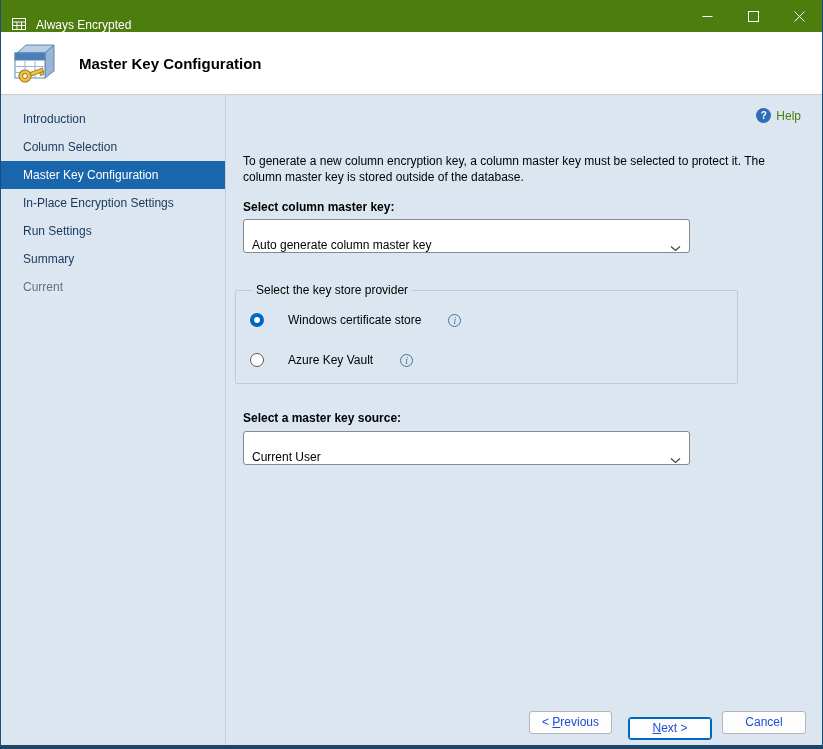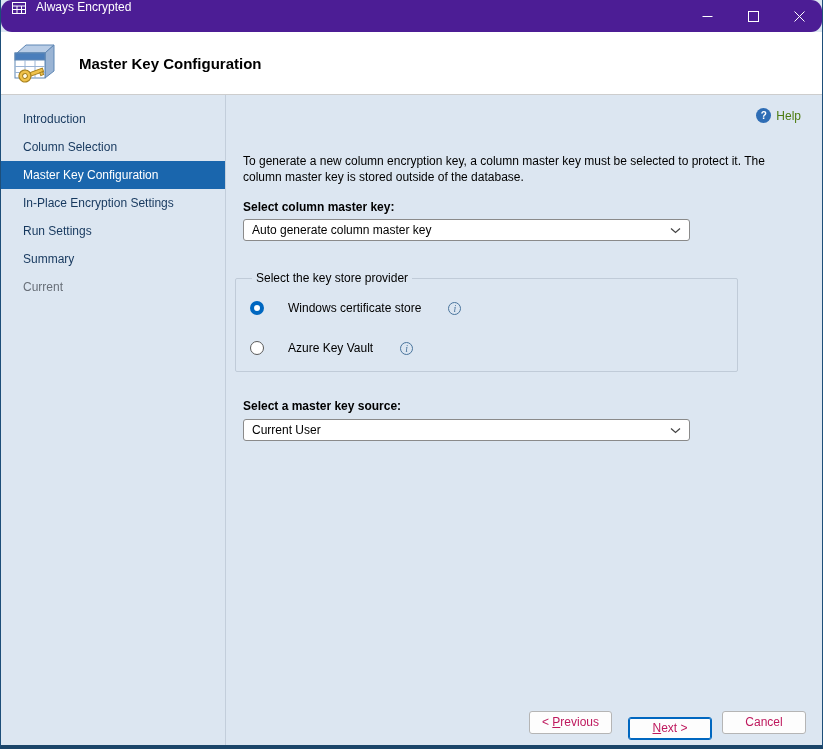--- a/index.html
+++ b/index.html
@@ -15,24 +15,23 @@
     display: flex; flex-direction: column;
     border-left: 1px solid #1d4e79;
     border-right: 1px solid #1d4e79;
     border-bottom: 4px solid #1b4569;
     background: #dce6f1;
     overflow: hidden;
   }
   
   .titlebar {
     height: 32px; flex: 0 0 32px;
-    background: #4c1d95;
-    display: flex; align-items: flex-start;
+    background: #4d7c0f;
+    display: flex; align-items: flex-end;
     color: #fff;
-    border-radius: 11px;
   }
   .titlebar .app-icon { margin-left: 10px; display: flex; }
   .titlebar .title { margin-left: 9px; font-size: 12px; }
   .titlebar .spacer { flex: 1; }
   .caption-btn {
     width: 46px; height: 32px;
     display: flex; align-items: center; justify-content: center;
     background: transparent; border: none; cursor: pointer;
   }
   
@@ -71,25 +70,25 @@
     width: 15px; height: 15px; border-radius: 50%;
     background: #2e6db5; color: #fff;
     font-size: 10px; font-weight: bold;
     display: flex; align-items: center; justify-content: center;
   }
   .help-text { color: #4d7c0f; }
   .desc { margin: 30px 0 0 17px; max-width: 556px; line-height: 1.35; color: #000; }
   .field-label { margin: 15px 0 0 17px; color: #000; font-weight: bold; }
   .combo {
     margin: 5px 0 0 17px;
-    width: 447px; height: 22px;
+    width: 447px; height: 34px;
     background: #ffffff;
     border: 1px solid #8a8a8a;
     border-radius: 3px;
-    display: flex; align-items: center;
+    display: flex; align-items: flex-end;
     padding: 0 8px;
     cursor: pointer;
   }
   .combo .value { flex: 1; color: #000; }
   .combo .chev { display: flex; }
   fieldset.group {
     margin: 30px 0 0 9px;
     width: 503px;
     border: 1px solid #c0cbd8;
     border-radius: 2px;
@@ -122,21 +121,21 @@
     height: 46px; flex: 0 0 46px;
     display: flex; align-items: center; justify-content: flex-end;
     padding-right: 16px;
   }
   .btn {
     height: 23px; min-width: 74px;
     background: #fdfdfd;
     border: 1px solid #b5b5b5;
     border-radius: 3px;
     font-family: "Liberation Sans", sans-serif;
-    font-size: 12px; color: #be185d;
+    font-size: 12px; color: #1d4ed8;
     padding: 0 12px; cursor: pointer;
   }
   .btn.default {
     min-width: 84px;
     border: 1px solid #0067c0;
     box-shadow: inset 0 0 0 1px #0067c0;
   }
   .btn .key { text-decoration: underline; }
   .btn-prev { margin-right: 16px; }
   .btn-next { margin-right: 10px; margin-top: 12px; }

